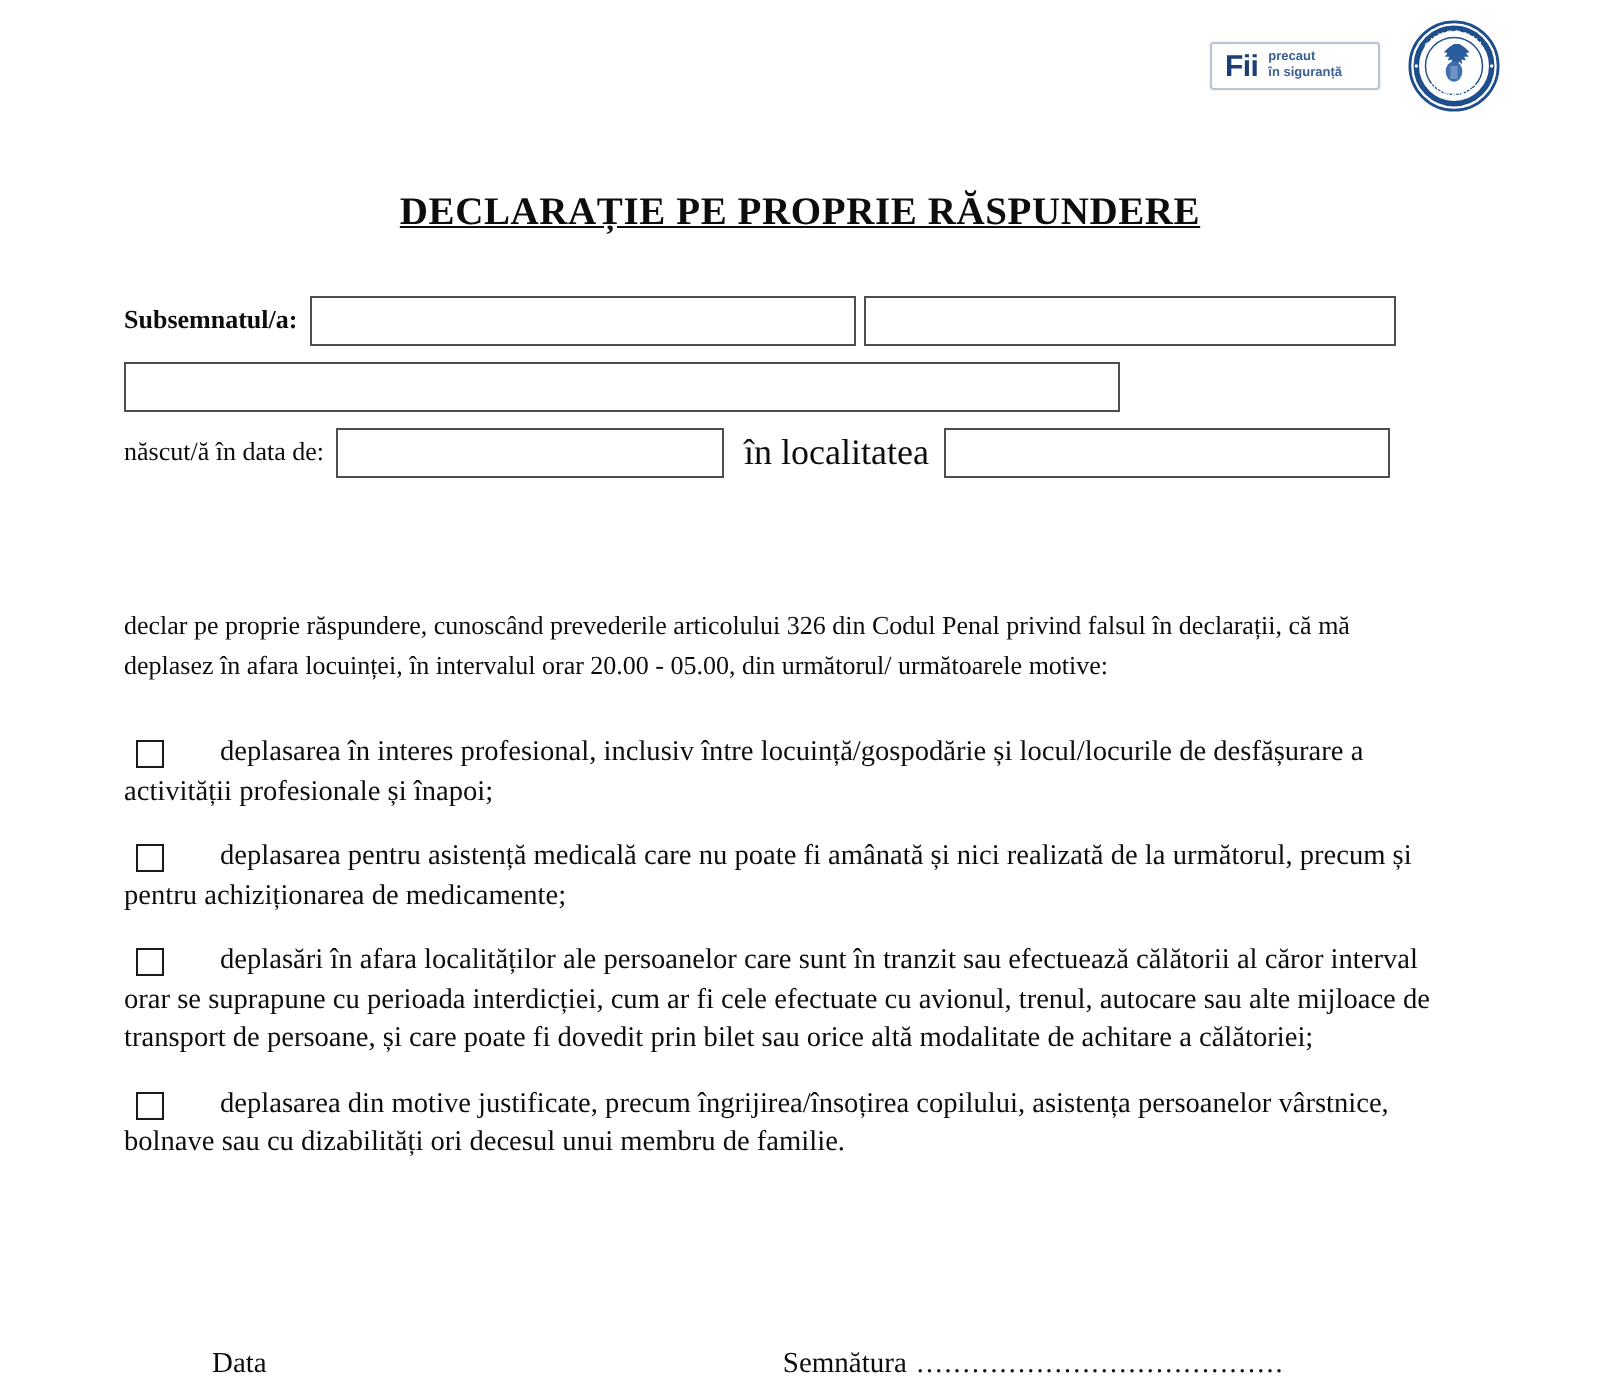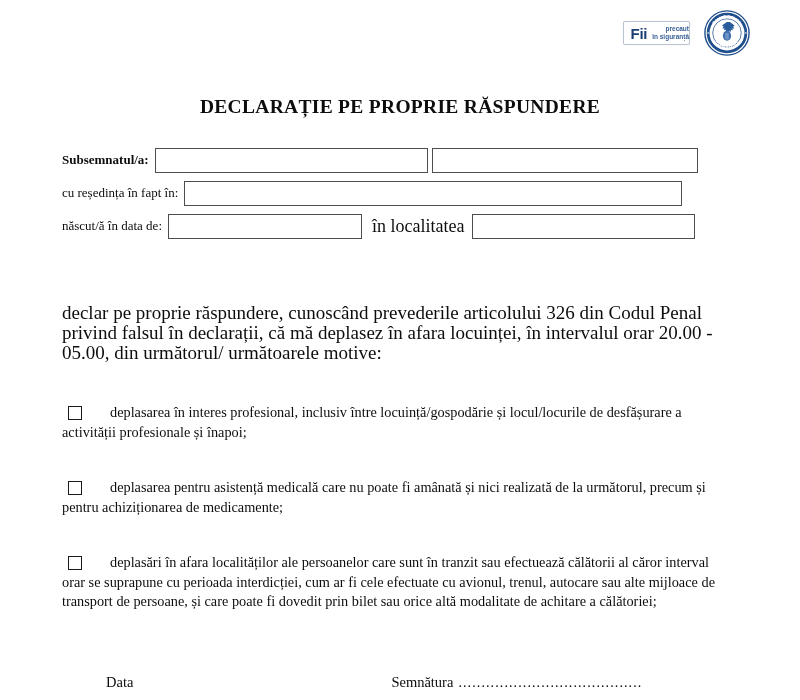--- a/index.html
+++ b/index.html
@@ -22,26 +22,25 @@
     top: 10px;
     right: 50px;
     display: flex;
     align-items: center;
     gap: 14px;
   }
   .fii-logo {
     border: 1px solid #b9c3d2;
     border-radius: 2px;
     background: #ffffff;
-    padding: 3px 0 3px 7px;
+    padding: 3px 18px 3px 7px;
     display: flex;
     align-items: center;
     gap: 5px;
     box-shadow: 0 0 1px rgba(0,0,0,0.18);
-    text-align: right;
   }
   .fii-word {
     font-family: "Liberation Sans", sans-serif;
     font-weight: bold;
     font-size: 15px;
     color: #1b3f73;
     letter-spacing: -0.3px;
     line-height: 1;
   }
   .fii-sub {
@@ -60,20 +59,21 @@
   
   .doc-title {
     position: absolute;
     top: 96px;
     left: 0;
     width: 800px;
     text-align: center;
     font-size: 19.5px;
     font-weight: bold;
     letter-spacing: 0.3px;
+    text-decoration: underline;
   }
 
   
   .form-area {
     position: absolute;
     top: 146px;
     left: 62px;
     width: 652px;
   }
   .form-row {
@@ -99,36 +99,35 @@
     white-space: nowrap;
     padding: 0 8px 0 10px;
   }
 
   
   .declaration {
     position: absolute;
     top: 303px;
     left: 62px;
     width: 655px;
-    font-size: 19px;
+    font-size: 13px;
     line-height: 20px;
     text-align: left;
   }
 
   
   .options {
     position: absolute;
     top: 367px;
     left: 62px;
     width: 660px;
   }
   .option {
     position: relative;
     margin-bottom: 13px;
-    margin-top: 36px;
   }
   .checkbox {
     width: 14px;
     height: 14px;
     border: 1.4px solid #1a1a1a;
     background: #fff;
     box-sizing: border-box;
     display: inline-block;
     position: absolute;
     left: 6px;
@@ -205,21 +204,20 @@
 
   <div class="form-row">
     <span class="form-label bold">Subsemnatul/a:</span>
     <span class="field-box" style="width:273px;"></span>
     <span style="width:4px;"></span>
     <span class="field-box" style="width:266px;"></span>
   </div>
 
 
   <div class="form-row">
-    <span class="form-label">cu reședința în fapt în:</span>
     <span class="field-box" style="width:498px;"></span>
   </div>
 
   <div class="form-row">
     <span class="form-label">născut/ă în data de:</span>
     <span class="field-box" style="width:194px;"></span>
     <span class="inline-label">în localitatea</span>
     <span class="field-box" style="width:223px;"></span>
   </div>
 
@@ -237,20 +235,24 @@
   <div class="option">
     <span class="checkbox"></span>
     <span class="option-text">deplasarea pentru asistență medicală care nu poate fi amânată și nici realizată de la următorul, precum și pentru achiziționarea de medicamente;</span>
   </div>
 
   <div class="option">
     <span class="checkbox"></span>
     <span class="option-text">deplasări în afara localităților ale persoanelor care sunt în tranzit sau efectuează călătorii al căror interval orar se suprapune cu perioada interdicției, cum ar fi cele efectuate cu avionul, trenul, autocare sau alte mijloace de transport de persoane, și care poate fi dovedit prin bilet sau orice altă modalitate de achitare a călătoriei;</span>
   </div>
 
+  <div class="option">
+    <span class="checkbox"></span>
+    <span class="option-text">deplasarea din motive justificate, precum îngrijirea/însoțirea copilului, asistența persoanelor vârstnice, bolnave sau cu dizabilități ori decesul unui membru de familie.</span>
+  </div>
 
 </div>
 
 <div class="footer">
   <span class="footer-data">Data</span>
   <span class="footer-sign">Semnătura</span>
   <span class="dots">........................................</span>
 </div>
 
 </body></html>

